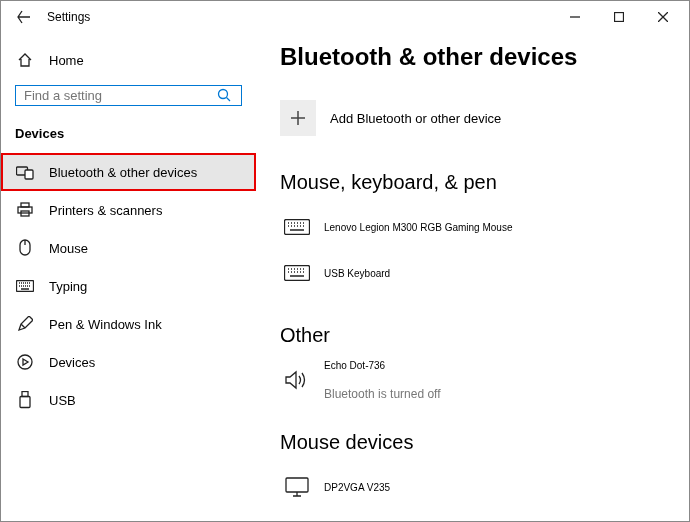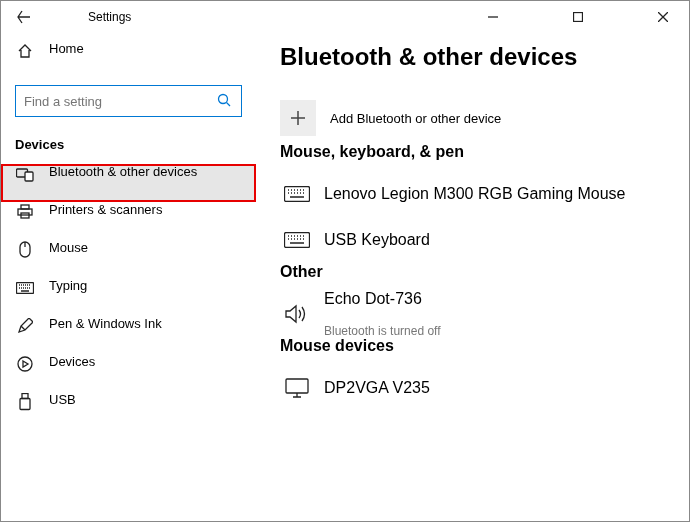--- a/index.html
+++ b/index.html
@@ -12,67 +12,66 @@
       overflow: hidden;
       color: #000;
       border: 1px solid #888;
     }
     
     .titlebar {
       display: flex;
       align-items: center;
       height: 32px;
       padding: 0 4px 0 12px;
-      gap: 41px;
     }
     .titlebar .back { width: 22px; display:flex; align-items:center; justify-content:center; cursor:pointer;}
     .titlebar .title { margin-left: 12px; font-size: 12px; }
     .titlebar .spacer { flex: 1; }
     .titlebar .winbtn { width: 44px; height: 30px; display:flex; align-items:center; justify-content:center; cursor:pointer;}
     .titlebar svg { stroke:#222; fill:none; stroke-width:1;}
     
     .container { display: flex; height: calc(100% - 32px); }
     .sidebar { width: 255px; padding: 8px 0 0 0; }
     .main { flex: 1; padding: 10px 24px 0 24px; overflow:hidden;}
     
     .navrow {
-      display: flex; align-items: flex-start;
+      display: flex; align-items: center;
       height: 38px; padding: 0 14px;
       cursor: pointer; font-size: 13px;
     }
     .navrow .icon { width: 20px; height:20px; display:flex; align-items:center; justify-content:center; margin-right: 14px;}
     .navrow.selected { background: #e6e6e6; outline: 2px solid #e70000; outline-offset:-2px;}
     .searchbox {
       margin: 6px 14px 14px 14px;
-      height: 32px;
+      height: 21px;
       border: 1px solid #0078d4;
       display:flex; align-items:center; padding:0 8px;
     }
     .searchbox input {
       border:none; outline:none; flex:1; font-size:13px; color:#666; background:transparent;
       font-family: inherit;
     }
     .searchbox .icon { width:16px; height:16px; color:#0078d4;}
     .section-label { padding: 6px 14px 12px 14px; font-weight:600; font-size:13px;}
     
     h1 { font-size: 24px; font-weight:600; margin-bottom: 22px; }
-    h2 { font-size: 16px; font-weight:700; margin-bottom: 10px; }
+    h2 { font-size: 20px; font-weight:400; margin-top: 28px; margin-bottom: 10px; }
     .addrow {
       display:flex; align-items:center; height: 50px; cursor:pointer;
     }
     .addbox {
       width: 36px; height:36px; background:#ededed;
       display:flex; align-items:center; justify-content:center; margin-right: 14px;
     }
     .devrow {
       display:flex; align-items:center; height: 46px; padding: 2px 0;
     }
     .devrow .icon { width:34px; display:flex; align-items:center; justify-content:center; margin-right:10px;}
     .devrow .texts { display:flex; flex-direction:column; }
-    .devrow .label { font-size: 16px; }
+    .devrow .label { font-size: 10px; }
     .devrow .sub { font-size: 12px; color:#777; margin-top:16px;}
     .svg-icon { stroke:#222; fill:none; stroke-width:1.3; }
   </style>
 </head>
 <body>
 
 <div class="titlebar">
   <div class="back">
     <svg width="14" height="14" viewBox="0 0 14 14">
         <path d="M5 1 L1 7 L5 13 M1 7 H13" class="svg-icon"></path>

